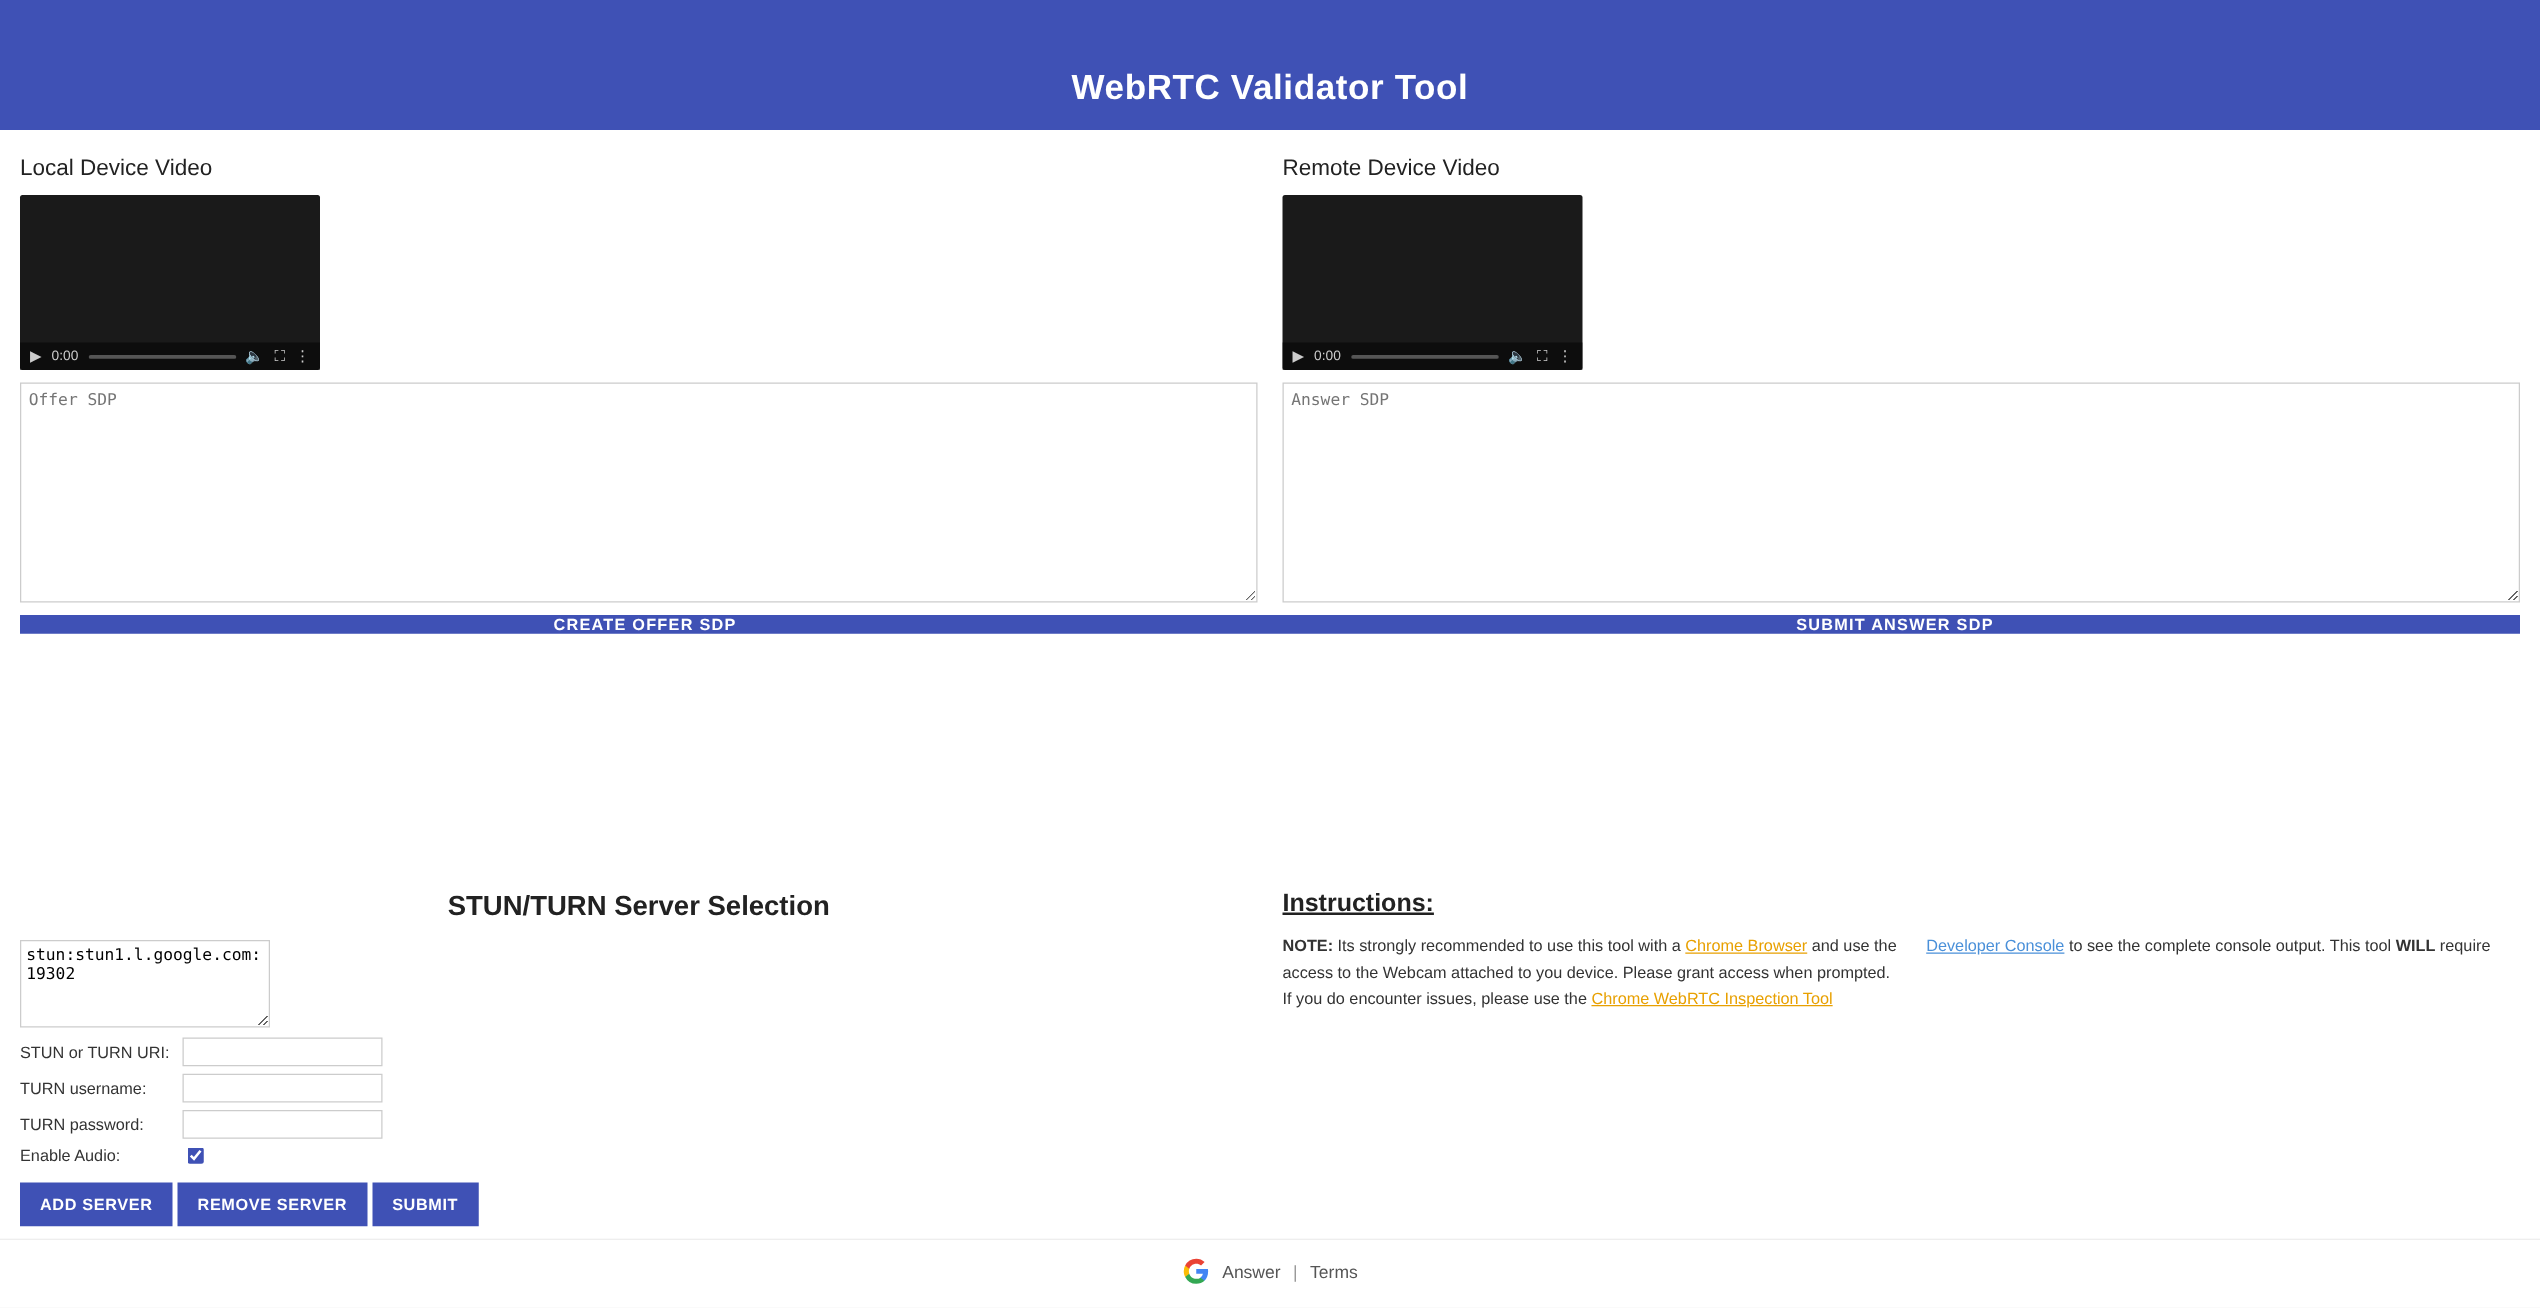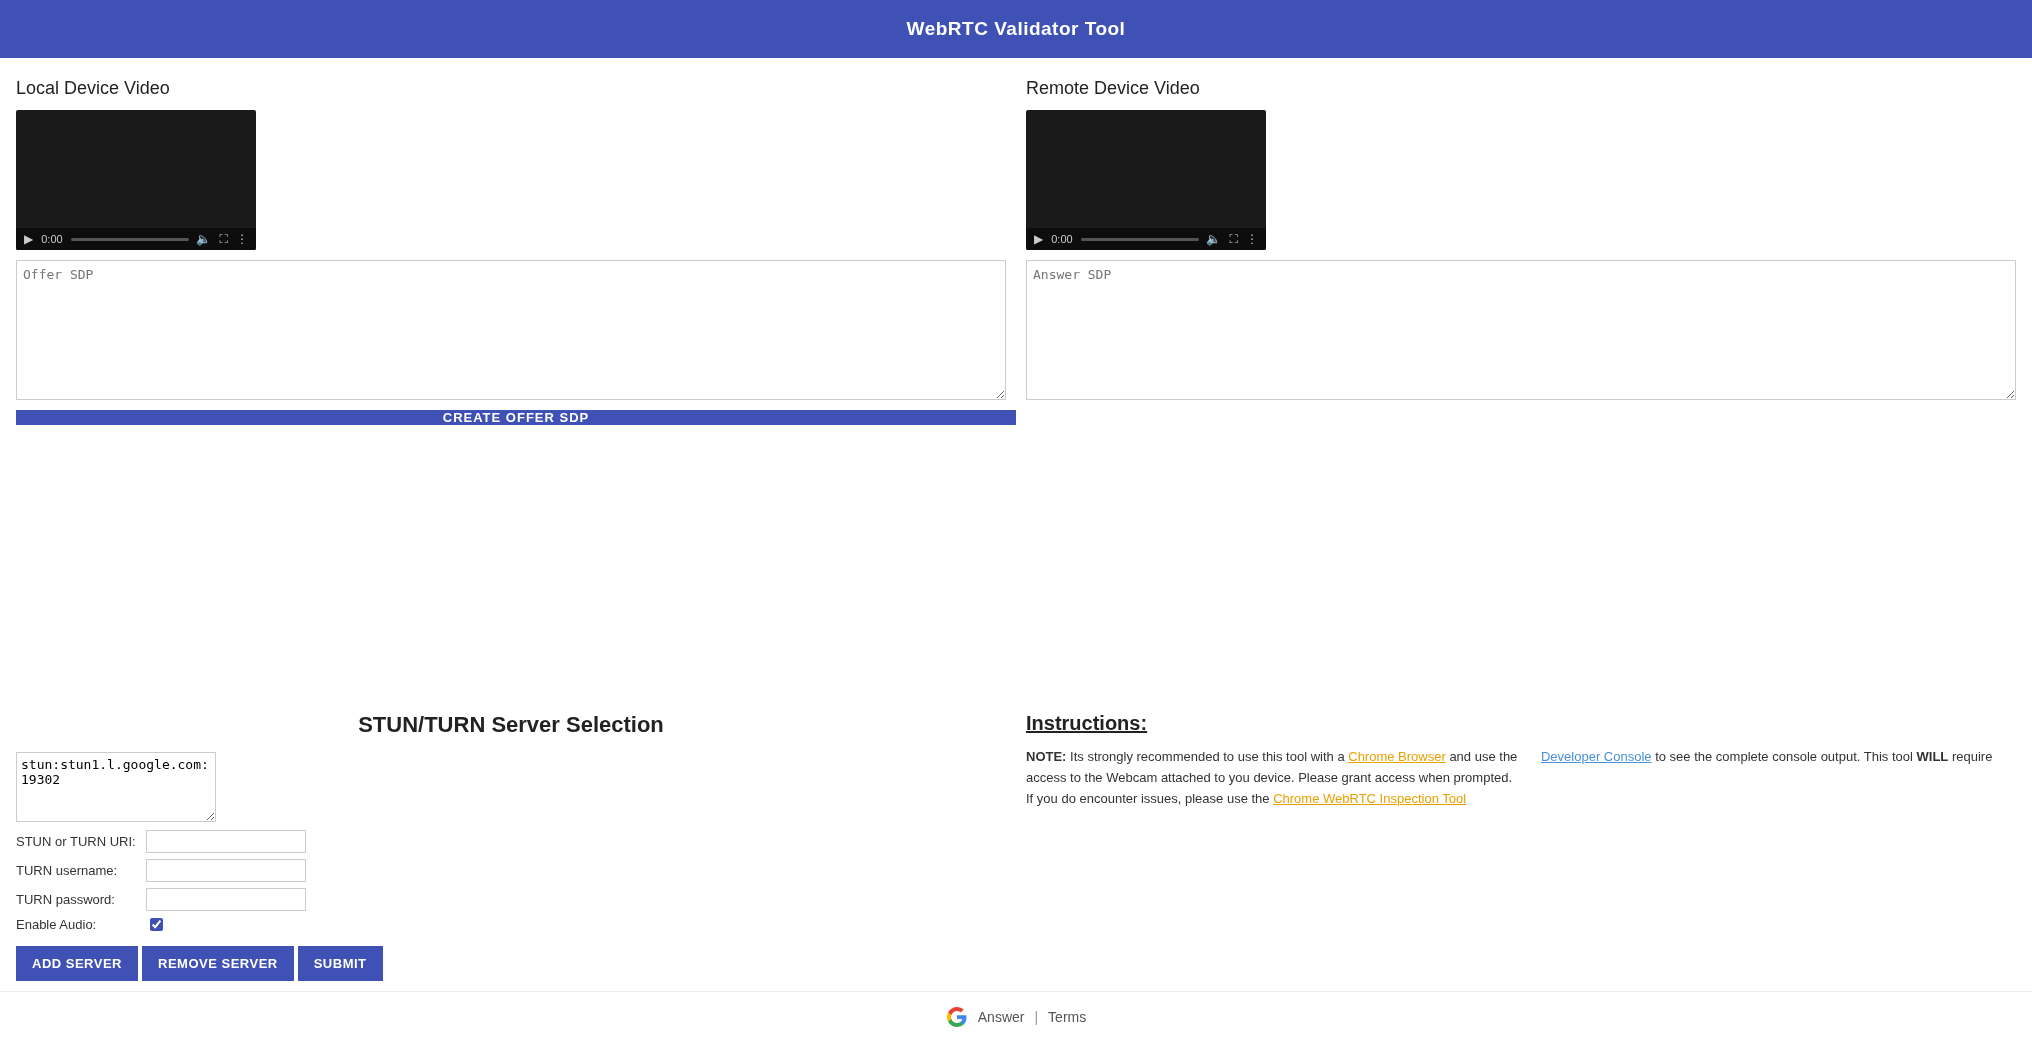--- a/index.html
+++ b/index.html
@@ -10,23 +10,24 @@
       display: flex;
       flex-direction: column;
     }
     header {
       background: #3f51b5;
       color: white;
       text-align: center;
       padding: 18px 0;
     }
     header h1 {
-      font-size: 19px;
+      font-size: 28px;
       font-weight: bold;
       letter-spacing: 0.5px;
+      margin-top: 36px;
     }
     .main-content {
       background: white;
       flex: 1;
       padding: 20px 16px 10px;
     }
     .two-col {
       display: grid;
       grid-template-columns: 1fr 1fr;
       gap: 0 20px;
@@ -35,21 +36,21 @@
       font-size: 18px;
       font-weight: 400;
       margin-bottom: 11px;
       color: #222;
     }
     .video-wrapper {
       margin-bottom: 10px;
     }
     .sdp-textarea {
       width: 100%;
-      height: 140px;
+      height: 176px;
       border: 1px solid #ccc;
       resize: vertical;
       font-size: 13px;
       padding: 6px;
       color: #888;
     }
     .sdp-section {
       display: flex;
       flex-direction: column;
     }
@@ -272,20 +273,21 @@
             <span class="vc-icon">⋮</span>
           </div>
         </div>
       </div>
       <textarea class="sdp-textarea" placeholder="Answer SDP" style=""></textarea>
     </div>
   </div>
 
   <div class="btn-bar">
     <button class="btn-primary">CREATE OFFER SDP</button>
+    <button class="btn-primary">SUBMIT ANSWER SDP</button>
   </div>
 </div>
 
 <div class="bottom-section">
 
   <div>
     <div class="stun-title">STUN/TURN Server Selection</div>
     <textarea class="stun-textarea" style="">stun:stun1.l.google.com:19302</textarea>
     <div class="field-row">
       <label>STUN or TURN URI:</label>

